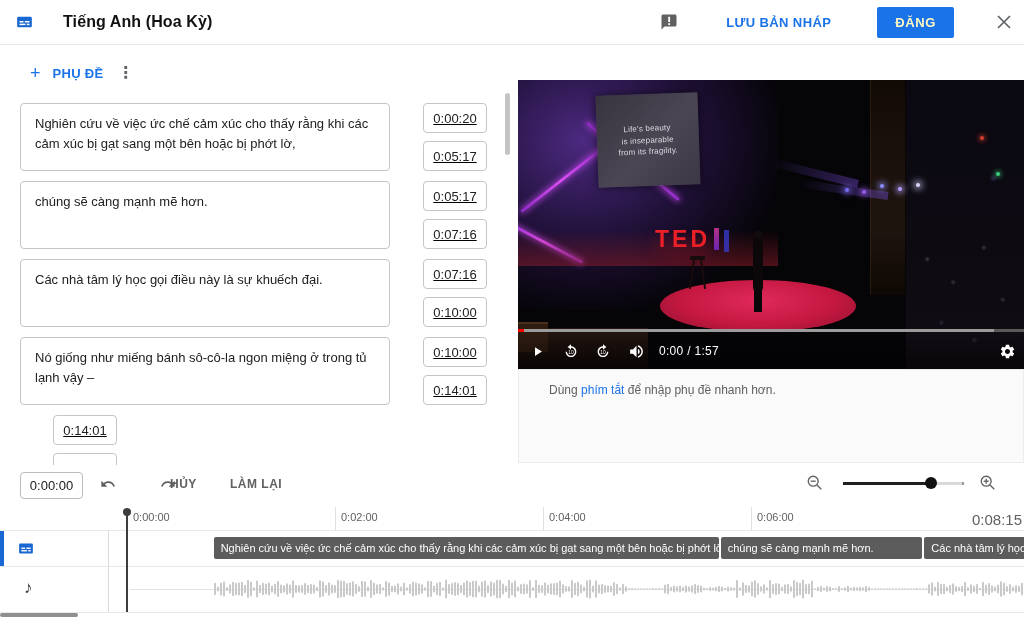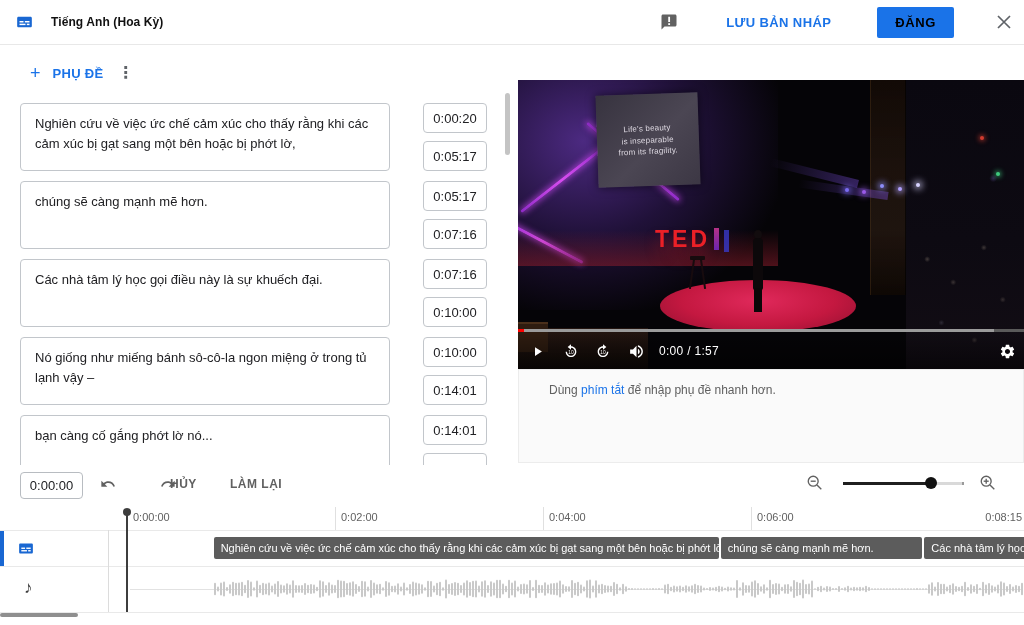--- a/index.html
+++ b/index.html
@@ -4,43 +4,43 @@
 <style>
   * { margin:0; padding:0; box-sizing:border-box; }
   html,body { width:1024px; height:625px; overflow:hidden; background:#fff;
     font-family:"Liberation Sans","DejaVu Sans",sans-serif; }
   .app { position:relative; width:1024px; height:625px; background:#fff; }
 
   
   .topbar { position:absolute; left:0; top:0; width:1024px; height:45px;
     border-bottom:1px solid #e8e8e8; display:flex; align-items:center; padding:0 12px 0 14px; background:#fff; z-index:30;}
   .cc-badge { display:inline-flex; }
-  .topbar .title { margin-left:16px; font-size:12px; font-weight:600; color:#111; letter-spacing:.1px; }
+  .topbar .title { margin-left:28px; font-size:16px; font-weight:600; color:#111; letter-spacing:.1px; }
   .top-actions { margin-left:auto; display:flex; align-items:center;gap:24px; }
   .feedback-ic { display:inline-flex; cursor:pointer; margin-right:16px; }
   .txt-btn { background:none; border:none; color:#1a73e8; font-family:inherit; font-weight:bold;
     font-size:13px; letter-spacing:.4px; cursor:pointer; padding:6px 8px; }
-  .primary-btn { margin-left:14px; background:#1a73e8; color:#000000; border:none; border-radius:2px;
+  .primary-btn { margin-left:14px; background:#1a73e8; color:#fef9c3; border:none; border-radius:2px;
     font-family:inherit; font-weight:bold; font-size:13px; letter-spacing:.6px; padding:8px 18px; cursor:pointer; }
   .close-x { margin-left:18px; display:inline-flex; cursor:pointer; }
 
   
   .left-panel { position:absolute; left:0; top:45px; width:512px; height:420px; background:#fff; }
   .panel-head { position:absolute; left:0; top:8px; right:0; height:40px; display:flex; align-items:center;
     padding:0 28px 0 30px; }
   .add-cue { display:flex; align-items:center; color:#1a73e8; cursor:pointer; }
   .add-cue .plus { font-size:18px; font-weight:400; margin-right:12px; line-height:1; }
   .add-cue .lbl { font-size:13px; font-weight:bold; letter-spacing:.3px; }
   .edit-text-link { margin-left:auto; color:#1a73e8; font-size:13px; font-weight:bold; letter-spacing:.2px; cursor:pointer; }
   .kebab { margin-left:14px; color:#5f6368; font-size:16px; font-weight:bold; cursor:pointer; line-height:1; }
   .cue-list { position:absolute; left:0; top:58px; width:512px; height:362px; overflow:hidden; padding-left:20px; }
   .cue-row { display:flex; margin-bottom:10px; }
   .cue-textbox { width:370px; height:68px; border:1px solid #c2c6cb; border-radius:4px; padding:10px 14px;
     font-size:13px; line-height:1.55; color:#212124; cursor:text; background:#fff; overflow:hidden; }
-  .cue-times { margin-left:33px; width:64px; display:flex; flex-direction:column; }
+  .cue-times { margin-left:33px; width:64px; display:flex; flex-direction:column;text-decoration:underline; }
   .time-box { width:64px; height:30px; border:1px solid #c2c6cb; border-radius:4px; display:flex;
     align-items:center; justify-content:center; font-size:13px; color:#212124; cursor:text; background:#fff; }
   .time-box + .time-box { margin-top:8px; }
   .v-scroll { position:absolute; left:505px; top:48px; width:5px; height:62px; background:#c4c4c4; border-radius:3px; }
 
   
   .right-panel { position:absolute; left:512px; top:45px; width:512px; height:420px; background:#fff; }
   .video { position:absolute; left:6px; top:35px; width:506px; height:289px; background:#050407; overflow:hidden; cursor:pointer; }
   .purple-haze { position:absolute; left:-40px; top:-30px; width:300px; height:260px;
     background:radial-gradient(ellipse at 35% 35%, rgba(88,48,150,.85) 0%, rgba(50,26,90,.6) 40%, rgba(20,10,40,0) 75%); }
@@ -116,21 +116,21 @@
   .zoom-in { position:absolute; left:979px; top:9px; cursor:pointer; }
   .slider { position:absolute; left:843px; top:12px; width:120px; height:12px; cursor:pointer; }
   .slider .track-fill { position:absolute; left:0; top:5px; width:88px; height:2.5px; background:#1f1f1f; }
   .slider .track-rest { position:absolute; left:88px; top:5px; width:31px; height:2.5px; background:#d9d9d9; }
   .slider .dot-end { position:absolute; left:119px; top:5px; width:2px; height:2.5px; background:#9a9a9a; }
   .slider .thumb { position:absolute; left:82px; top:0; width:12px; height:12px; border-radius:50%; background:#111; }
 
   .ruler { position:absolute; left:0; top:40px; width:1024px; height:25px; }
   .ruler .tick { position:absolute; top:2px; width:1px; height:23px; background:#e0e0e0; }
   .ruler .rlabel { position:absolute; top:6px; font-size:11px; color:#616161; white-space:nowrap; }
-  .ruler .rlabel-end { position:absolute; top:6px; right:2px; font-size:11px; color:#616161; }
+  .ruler .rlabel-end { position:absolute; top:6px; right:2px; font-size:15px; color:#616161; }
   .hline { position:absolute; left:0; width:1024px; height:1px; background:#e9e9e9; }
   .head-sep { position:absolute; left:108px; top:65px; width:1px; height:82px; background:#dcdcdc; }
 
   .track-cc { position:absolute; left:0; top:66px; width:1024px; height:35px; }
   .active-bar { position:absolute; left:0; top:0; width:4px; height:35px; background:#1967d2; }
   .track-cc .t-icon { position:absolute; left:16px; top:10px; }
   .blocks { position:absolute; left:109px; top:0; width:915px; height:35px; overflow:hidden; }
   .cue-block { position:absolute; top:6px; height:22px; background:#5c5c5c; border-radius:2px; color:#fff;
     font-size:11px; line-height:22px; padding:0 7px; white-space:nowrap; overflow:hidden; cursor:grab; }
   .track-audio { position:absolute; left:0; top:102px; width:1024px; height:45px; }
@@ -205,21 +205,20 @@
           </div>
         </div>
         <div class="cue-row">
           <div class="cue-textbox">Nó giống như miếng bánh sô-cô-la ngon miệng ở trong tủ lạnh vậy –</div>
           <div class="cue-times">
             <div class="time-box">0:10:00</div>
             <div class="time-box">0:14:01</div>
           </div>
         </div>
         <div class="cue-row">
-          <div class="cue-textbox">bạn càng cố gắng phớt lờ nó...</div>
           <div class="cue-times">
             <div class="time-box">0:14:01</div>
             <div class="time-box"></div>
           </div>
         </div>
       </div>
     <div class="v-scroll"></div>
   </div>
 
   <div class="right-panel">

